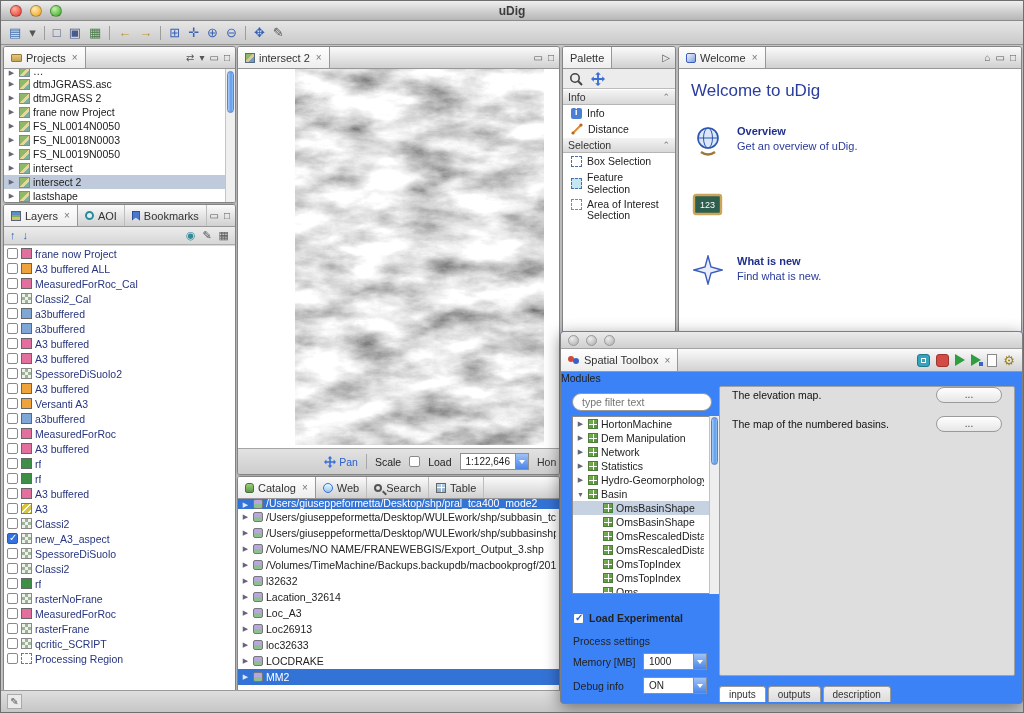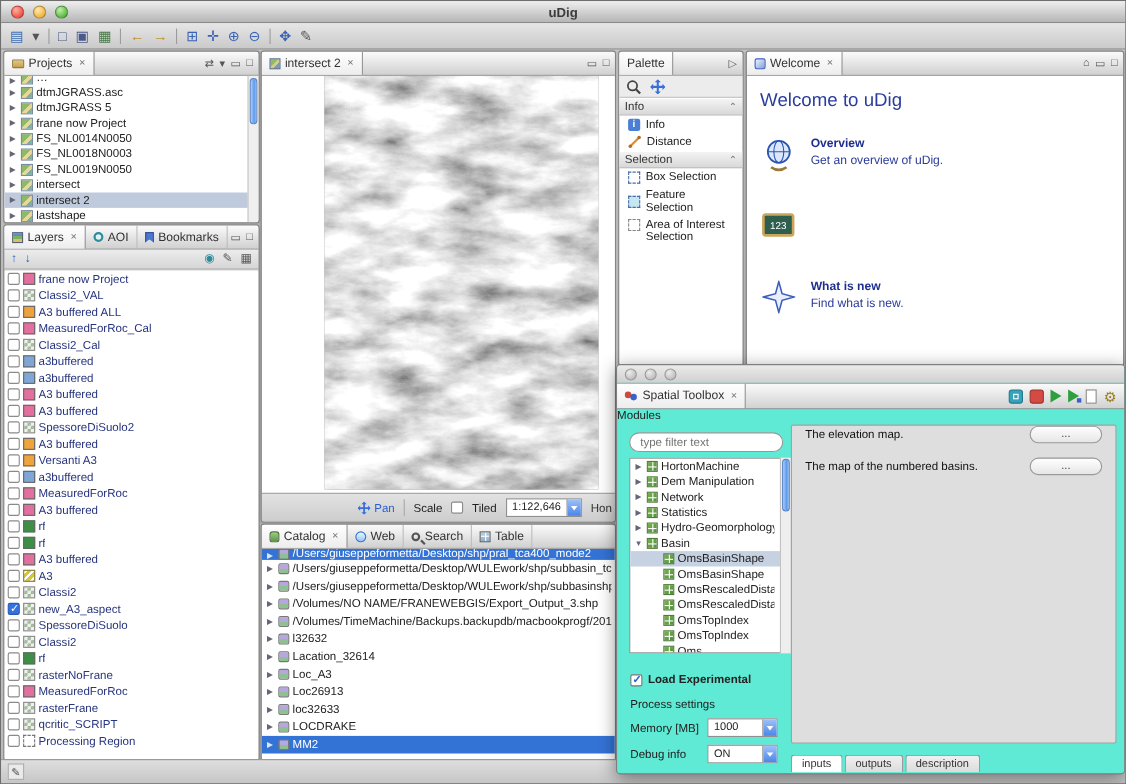--- a/index.html
+++ b/index.html
@@ -152,21 +152,21 @@
   #welcome-panel { left:677px; top:45px; width:344px; height:287px; }
   .welcome-body { position:absolute; top:22px; left:0; right:0; bottom:0; background:#fff; padding:10px 0 0 12px; overflow:hidden; }
   .welcome-heading { font-size:17px; font-weight:normal; color:#2a3d9c; margin:2px 0 24px 0; }
   .wentry { display:flex; gap:12px; margin-bottom:34px; }
   .wicon { width:34px; flex:none; display:flex; justify-content:center; }
   .wtitle { font-weight:bold; color:#1f2f8e; font-size:11px; margin-bottom:3px; }
   .wsub { color:#2a3a9a; font-size:11px; }
 
   
   #toolbox-window { position:absolute; left:559px; top:330px; width:463px; height:373px;
-                    background:#5eead4; border:1px solid #7e7e7e; border-radius:4px;
+                    background:#3b82f6; border:1px solid #7e7e7e; border-radius:4px;
                     box-shadow:0 4px 16px rgba(0,0,0,.45); overflow:hidden; }
   .tbx-titlebar { height:17px; background:linear-gradient(#ebebeb,#d0d0d0); border-bottom:1px solid #a3a3a3;
                   display:flex; align-items:center; gap:7px; padding-left:7px; }
   .graylight { width:11px; height:11px; border-radius:50%; border:1px solid #999;
                background:radial-gradient(circle at 35% 30%,#ececec,#bdbdbd 75%); }
   .tbx-tabrow { height:23px; background:linear-gradient(#fafafa,#d2d2d2); border-bottom:1px solid #989898; display:flex; align-items:stretch; }
   .tbx-actions { margin-left:auto; display:flex; align-items:center; gap:6px; padding-right:7px; }
   .abtn { position:relative; }
   .kind-teal { width:13px; height:13px; background:#35a3bb; border:1px solid #26798c; border-radius:3px; }
   .kind-teal::after { content:""; position:absolute; inset:3px; border:1px solid #fff; }
@@ -299,21 +299,21 @@
 
         <div class="trow prow">
           <span class="arrow">▶</span>
           <span class="picon"></span>
           <span class="lbl">dtmJGRASS.asc</span>
         </div>
 
         <div class="trow prow">
           <span class="arrow">▶</span>
           <span class="picon"></span>
-          <span class="lbl">dtmJGRASS 5</span>
+          <span class="lbl">dtmJGRASS 2</span>
         </div>
 
         <div class="trow prow">
           <span class="arrow">▶</span>
           <span class="picon"></span>
           <span class="lbl">frane now Project</span>
         </div>
 
         <div class="trow prow">
           <span class="arrow">▶</span>
@@ -392,25 +392,20 @@
         <span class="tb-icon" style="color: rgb(85, 85, 85);">▦</span>
       </div>
     <div class="listbox" id="layers-list">
 
         <div class="trow lrow">
           <span class="cb"></span>
           <span class="licon kind-fill" style="background-color: rgb(226, 111, 157);"></span>
           <span class="lbl">frane now Project</span>
         </div>
 
-        <div class="trow lrow">
-          <span class="cb"></span>
-          <span class="licon kind-grid"></span>
-          <span class="lbl">Classi2_VAL</span>
-        </div>
 
         <div class="trow lrow">
           <span class="cb"></span>
           <span class="licon kind-fill" style="background-color: rgb(239, 163, 61);"></span>
           <span class="lbl">A3 buffered ALL</span>
         </div>
 
         <div class="trow lrow">
           <span class="cb"></span>
           <span class="licon kind-fill" style="background-color: rgb(226, 111, 157);"></span>
@@ -601,21 +596,21 @@
     <div class="map-statusbar">
       <span class="pan-group">
         <svg width="12" height="12" viewBox="0 0 15 15">
           <path d="M7.5 0 L10.5 3 H8.5 V6.5 H12 V4.5 L15 7.5 L12 10.5 V8.5 H8.5 V12 H10.5 L7.5 15 L4.5 12 H6.5 V8.5 H3 V10.5 L0 7.5 L3 4.5 V6.5 H6.5 V3 H4.5 Z" fill="#3a6fd8"></path>
         </svg>
         <span>Pan</span>
       </span>
       <span class="vdiv"></span>
       <span>Scale</span>
       <span class="cb"></span>
-      <span>Tiled</span>
+      <span>Load</span>
       <span class="combo">
         <span class="val">1:122,646</span>
         <span class="drop"></span>
       </span>
       <span class="overflow-label">Hon</span>
     </div>
   </div>
 
   <div class="panel" id="catalog-panel">
     <div class="tabbar">

